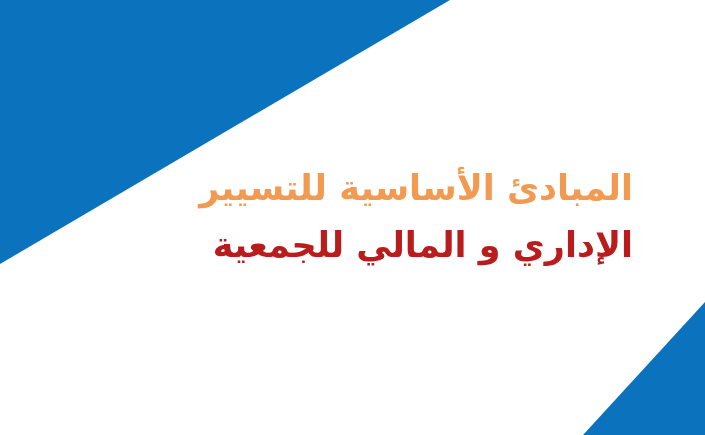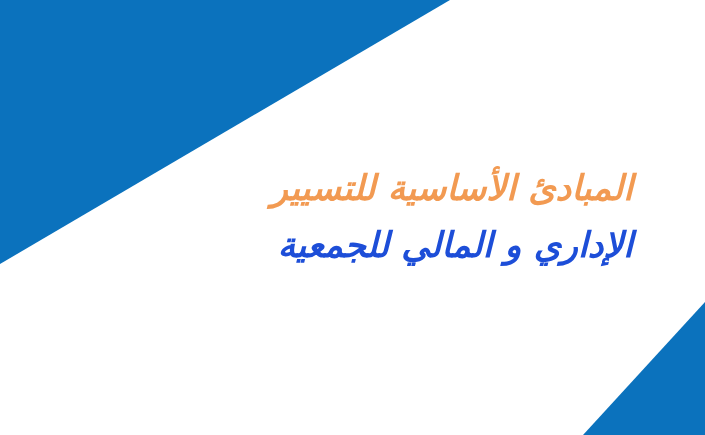--- a/index.html
+++ b/index.html
@@ -24,21 +24,20 @@
   }
   #title-block {
     position: absolute;
     left: 0;
     top: 160px;
     width: 705px;
     padding-right: 72px;
     box-sizing: border-box;
     direction: rtl;
     z-index: 2;
-    font-style: italic;
   }
   .title-line {
     display: block;
     color: #F29A52;
     font-family: "DejaVu Sans", "Liberation Sans", sans-serif;
     font-size: 35px;
     font-weight: 700;
     line-height: 1.62;
     letter-spacing: 0px;
     white-space: nowrap;
@@ -52,16 +51,16 @@
 <div id="slide">
 
   <svg id="bg-shapes" viewBox="0 0 705 435" preserveAspectRatio="none">
     <rect x="0" y="0" width="705" height="435" fill="#FFFFFF"></rect>
     <polygon id="tri-tl" points="0,0 450,0 0,264" fill="#0B72BD"></polygon>
     <polygon id="tri-br" points="705,302 705,435 583,435" fill="#0B72BD"></polygon>
   </svg>
 
   <div id="title-block">
     <span class="title-line" style="color: rgb(242, 154, 82);">المبادئ الأساسية للتسيير</span>
-    <span class="title-line" style="color: #1d4ed8;">الإداري و المالي للجمعية</span>
+    <span class="title-line" style="color: #b91c1c;">الإداري و المالي للجمعية</span>
   </div>
 
 </div>
 
 </body></html>

